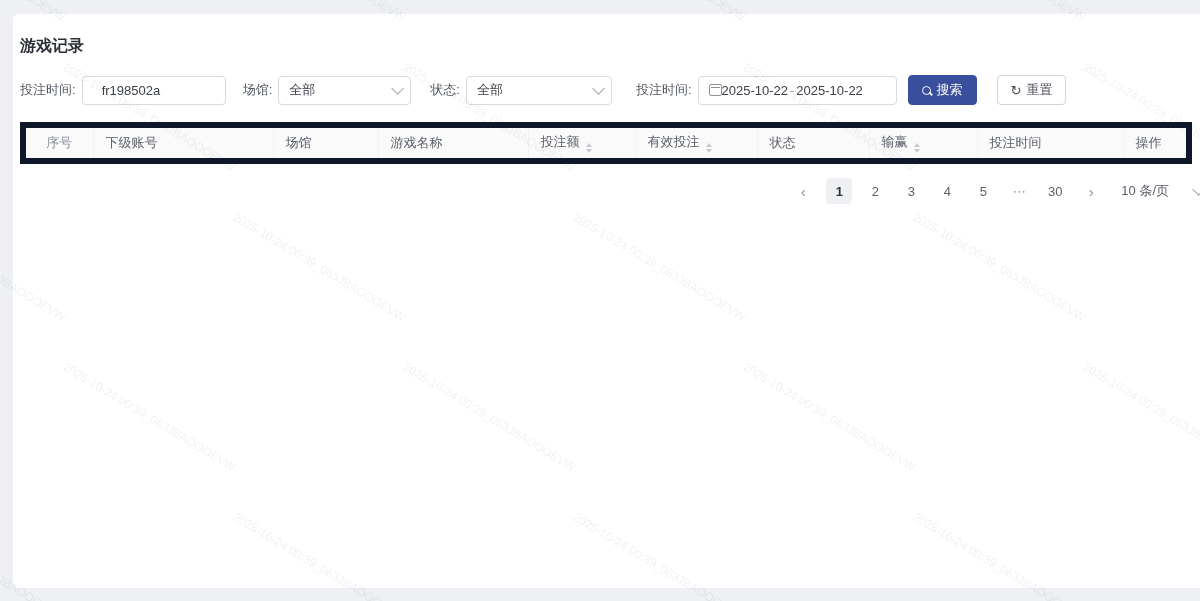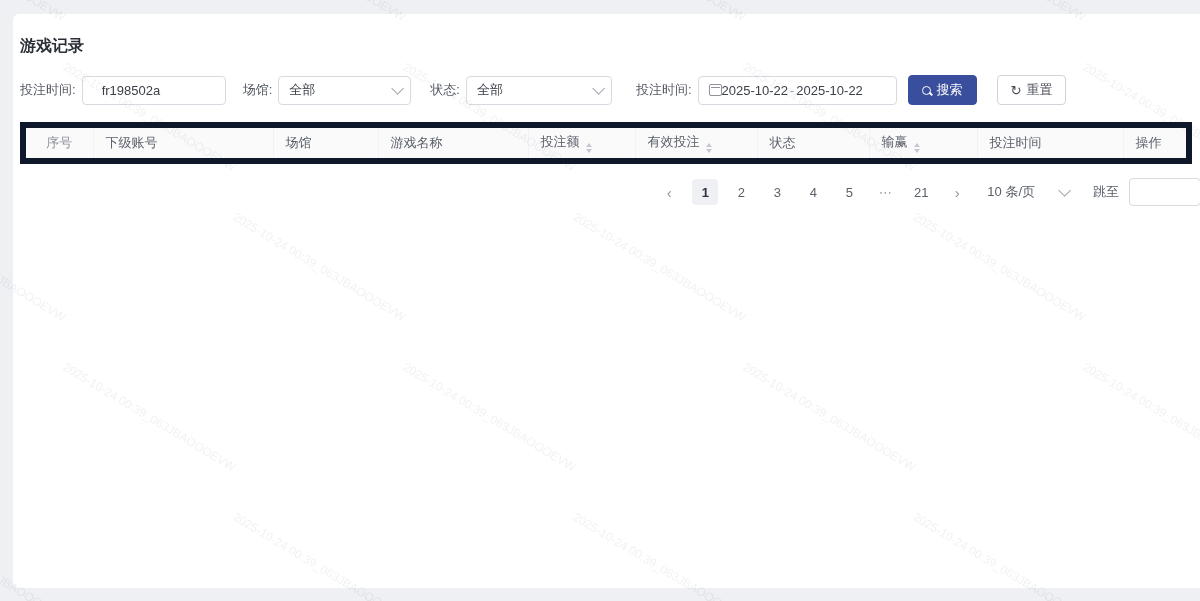--- a/index.html
+++ b/index.html
@@ -143,30 +143,26 @@
 
   <div class="pager" id="pager">
     <span class="pg arrow">‹</span>
     <span id="page-numbers" style="display:inline-flex">
         <span class="pg current">1</span>
         <span class="pg">2</span>
         <span class="pg">3</span>
         <span class="pg">4</span>
         <span class="pg">5</span>
         <span class="pg dots">⋯</span>
-        <span class="pg">21</span>
+        <span class="pg">30</span>
       </span>
     <span class="pg arrow">›</span>
     <span class="pagesize">
       <span>10 条/页</span>
       <span class="chev"></span>
-    </span>
-    <span class="jump">
-      <span>跳至</span>
-      <input class="jump-input" style="">
     </span>
   </div>
 </div>
 
 <div class="wm-layer" id="wm-layer">
     <span class="wm" style="left: -120px; top: -40px;">2025-10-24 00:39_063JBAOOOEVW</span>
     <span class="wm" style="left: 220px; top: -40px;">2025-10-24 00:39_063JBAOOOEVW</span>
     <span class="wm" style="left: 560px; top: -40px;">2025-10-24 00:39_063JBAOOOEVW</span>
     <span class="wm" style="left: 900px; top: -40px;">2025-10-24 00:39_063JBAOOOEVW</span>
     <span class="wm" style="left: 50px; top: 110px;">2025-10-24 00:39_063JBAOOOEVW</span>

